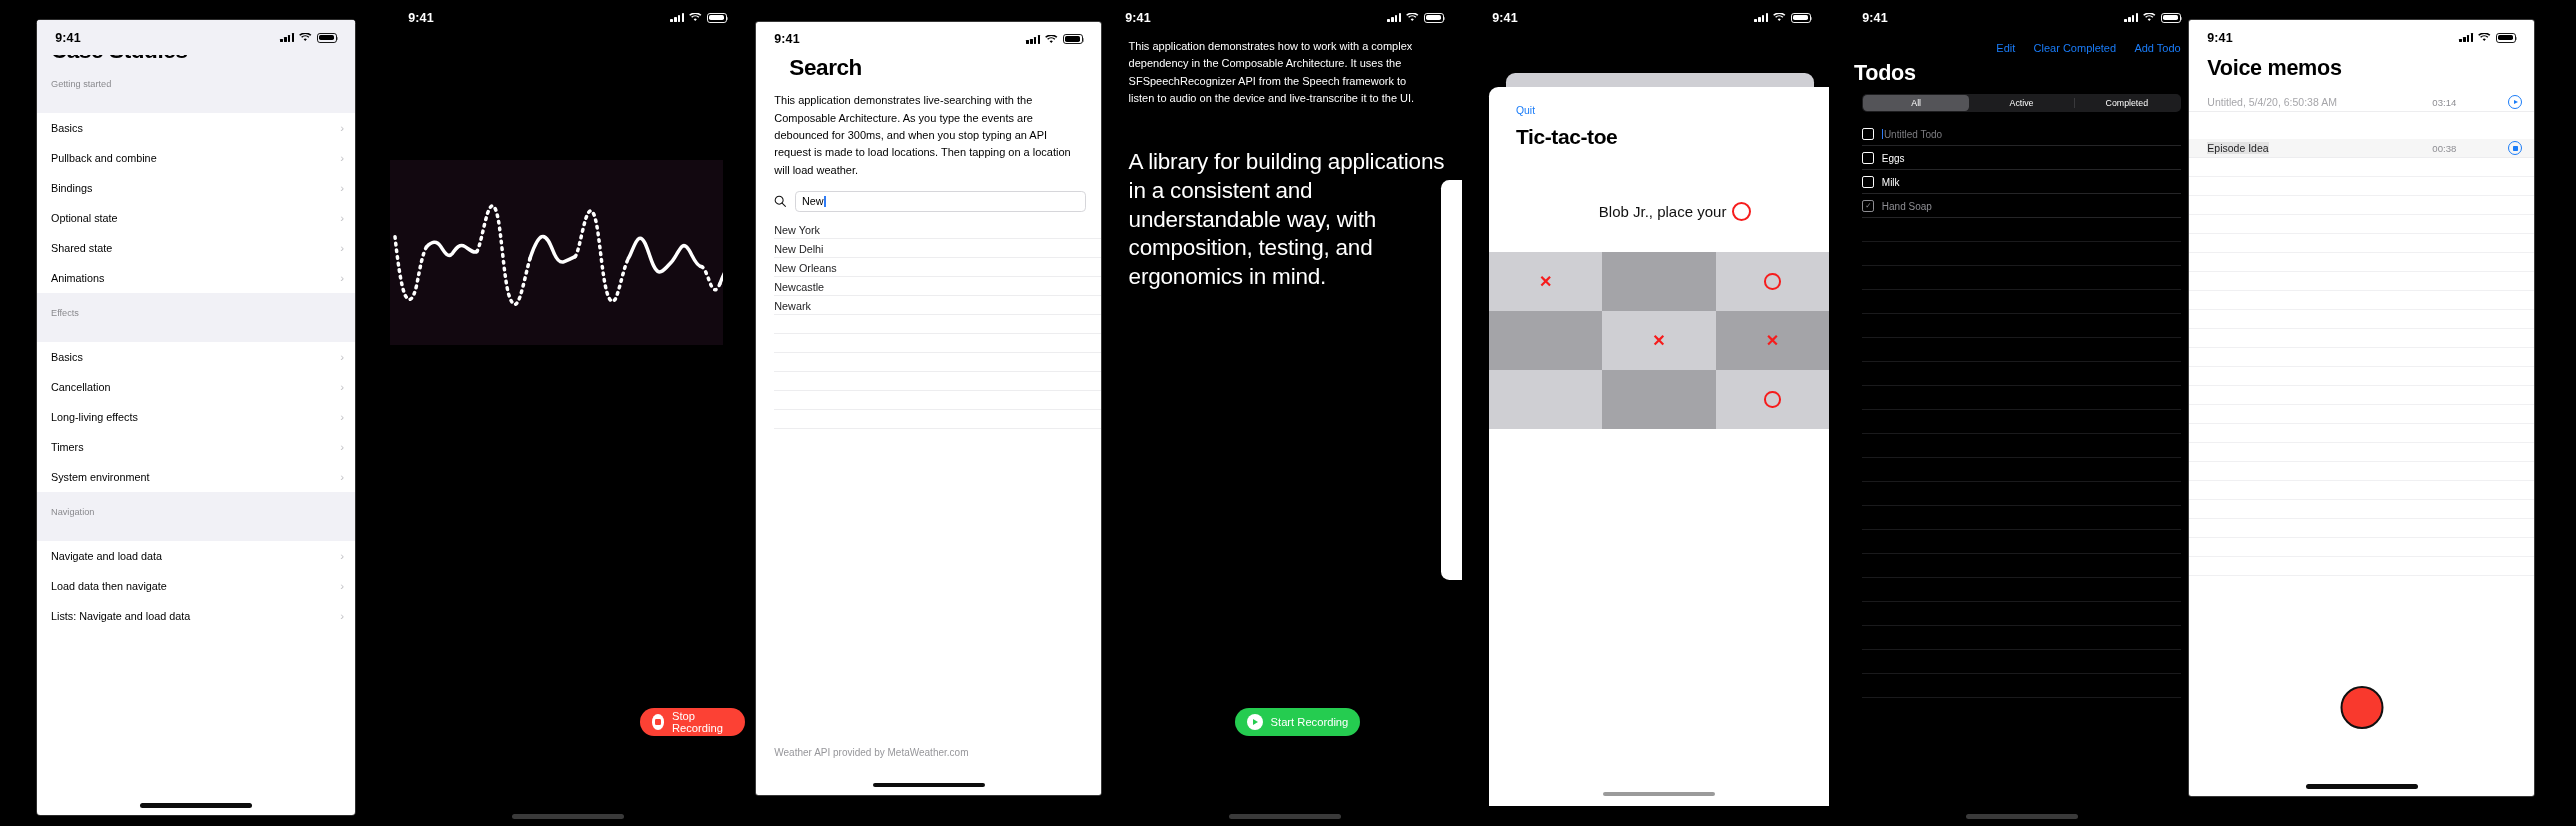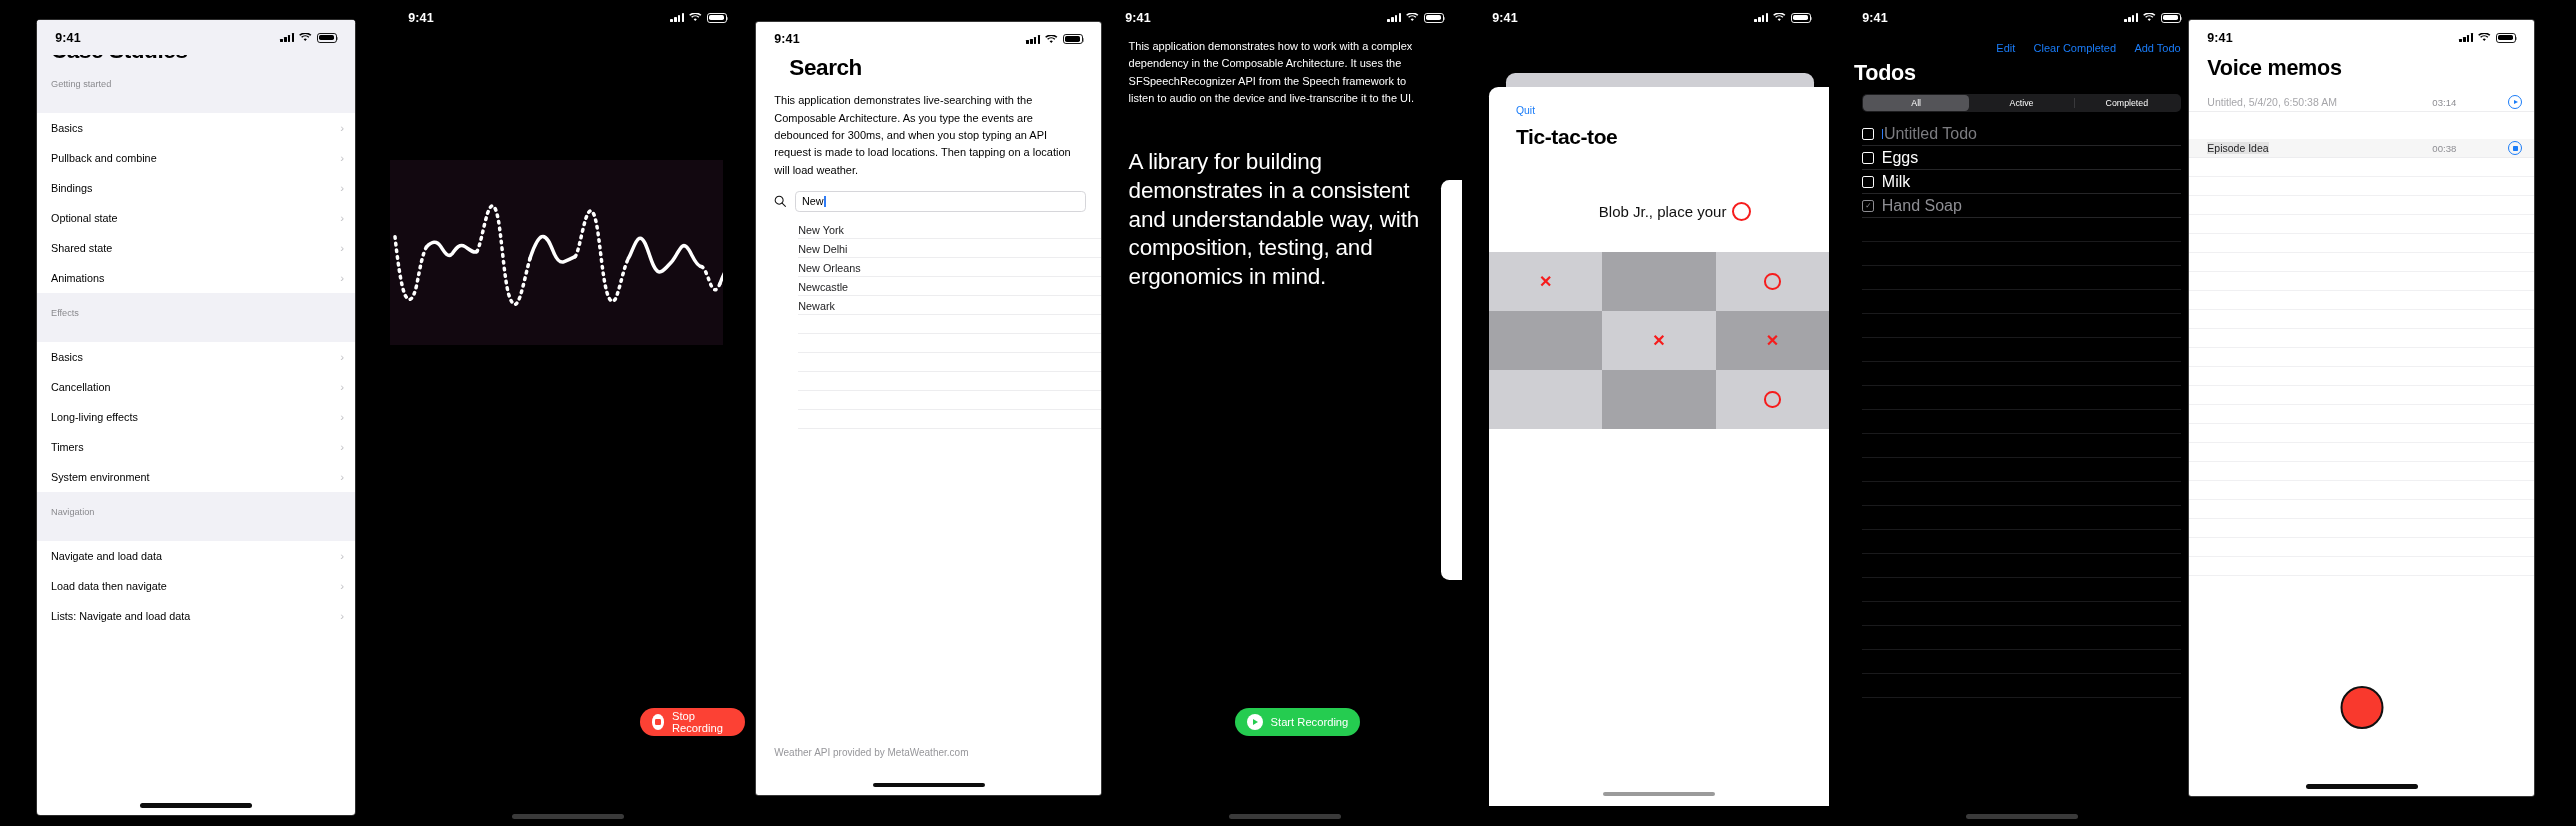--- a/index.html
+++ b/index.html
@@ -61,21 +61,21 @@
 
   
   #p3{left:756px;top:21.6px;width:345px;height:773px;background:#fff;border-radius:2.5px;box-shadow:0 0 0 0.8px #4a4a4a;}
   .s-title{font-size:22.5px;font-weight:700;letter-spacing:-0.4px;color:#000;padding:33px 18.3px 0 18.3px;margin-left:15px;}
   .s-blurb{font-size:11px;line-height:1.58;color:#000;padding:11.7px 20px 0 18.3px;}
   .s-field-wrap{display:flex;align-items:center;gap:8.3px;padding:11.7px 15px 0 18.3px;}
   .s-mag{flex:0 0 auto;}
   .s-input{flex:1;height:21px;border:0.8px solid #d6d6da;border-radius:4.2px;display:flex;align-items:center;padding:0 5.8px;box-sizing:border-box;font-size:10.8px;color:#000;}
   .caret{display:inline-block;width:1.3px;height:11.7px;background:#2f7cf6;margin-left:0.8px;}
   .s-list{margin-top:8.3px;}
-  .s-row{height:19px;display:flex;align-items:center;padding:0 18.3px;font-size:10.8px;color:#1d1d1f;position:relative;box-sizing:border-box;margin-left:24px;}
+  .s-row{height:19px;display:flex;align-items:center;padding:0 18.3px;font-size:10.8px;color:#1d1d1f;position:relative;box-sizing:border-box;}
   .s-row::after{content:"";position:absolute;left:18.3px;right:0;bottom:0;height:0.8px;background:#ededef;}
   .s-foot{position:absolute;bottom:37px;left:18.3px;font-size:10px;color:#97979b;}
 
   
   #p4{left:1107px;top:0;width:355px;height:826px;background:#000;}
   .sp-blurb{position:absolute;left:21.6px;right:28px;top:38px;color:#fff;font-size:11px;line-height:1.58;}
   .sp-big{position:absolute;left:21.6px;right:16.6px;top:148px;color:#fff;font-size:22.5px;line-height:1.28;letter-spacing:-0.2px;}
   #p4 .rec-btn{background:#25cc50;left:395px;top:708px;}
   #p4 .rec-btn{left:auto;right:102px;}
   #p4 .rec-btn .circ i{width:0;height:0;border-left:5.8px solid #25cc50;border-top:3.7px solid transparent;border-bottom:3.7px solid transparent;margin-left:1.7px;display:block;}
@@ -102,21 +102,21 @@
   .td-title{position:absolute;left:10px;top:60px;font-size:21.6px;font-weight:700;letter-spacing:-0.3px;color:#fff;}
   .seg{position:absolute;left:18.3px;right:18.3px;top:94px;height:18.3px;background:#1d1d1f;border-radius:5px;display:flex;padding:1.2px;box-sizing:border-box;}
   .seg div{flex:1;display:flex;align-items:center;justify-content:center;font-size:8.8px;color:#fff;border-radius:4.2px;position:relative;}
   .seg div.sel{background:#545458;}
   .seg div.div::before{content:"";position:absolute;left:0;top:3.3px;bottom:3.3px;width:0.8px;background:#39393c;}
   .td-list{position:absolute;left:18.3px;right:0;top:122px;}
   .td-row{height:24px;display:flex;align-items:center;gap:7.5px;position:relative;box-sizing:border-box;}
   .td-row::after{content:"";position:absolute;left:0;right:18.3px;bottom:0;height:0.8px;background:#252527;}
   .cbx{width:10px;height:10px;border:1.2px solid #fff;border-radius:2.1px;flex:0 0 auto;display:flex;align-items:center;justify-content:center;font-size:7.5px;color:#fff;line-height:1;}
   .cbx.done{border-color:#8e8e93;color:#8e8e93;}
-  .td-lbl{font-size:16px;color:#fff;display:flex;align-items:center;}
+  .td-lbl{font-size:10px;color:#fff;display:flex;align-items:center;}
   .td-lbl.ph{color:#7c7c80;}
   .td-lbl.done{color:#8e8e93;}
   .td-caret{display:inline-block;width:1.3px;height:10.8px;background:#2f7cf6;margin-right:0.8px;}
   .td-empty{height:24px;position:relative;}
   .td-empty::after{content:"";position:absolute;left:0;right:18.3px;bottom:0;height:0.8px;background:#1a1a1c;}
 
   
   #p7{left:2189px;top:20px;width:345px;height:776px;background:#fff;border-radius:2.5px;box-shadow:0 0 0 0.8px #4a4a4a;}
   .vm-title{font-size:21.6px;font-weight:700;letter-spacing:-0.3px;color:#000;padding:35px 0 0 18.3px;}
   .vm-list{margin-top:11.7px;}
@@ -345,21 +345,21 @@
               <path d="M8 10.4 5.9 8.2a3 3 0 0 1 4.2 0zM3.9 6.3a6 6 0 0 1 8.2 0l1.3-1.4a8 8 0 0 0-10.8 0zM1.4 3.7a10 10 0 0 1 13.2 0L16 2.3a12 12 0 0 0-16 0z" fill="#fff"></path>
             </svg>
           <span class="batt">
               <em></em>
             </span>
         </div>
       </div>
 
       <div class="peek-card"></div>
       <div class="sp-blurb">This application demonstrates how to work with a complex dependency in the Composable Architecture. It uses the SFSpeechRecognizer API from the Speech framework to listen to audio on the device and live-transcribe it to the UI.</div>
-      <div class="sp-big">A library for building demonstrates in a consistent and understandable way, with composition, testing, and ergonomics in mind.</div>
+      <div class="sp-big">A library for building applications in a consistent and understandable way, with composition, testing, and ergonomics in mind.</div>
 
       <div class="rec-btn">
         <span class="circ">
             <i></i>
           </span>
         <span>Start Recording</span>
       </div>
       <div class="home-ind d"></div>
     </div>
   </div>

